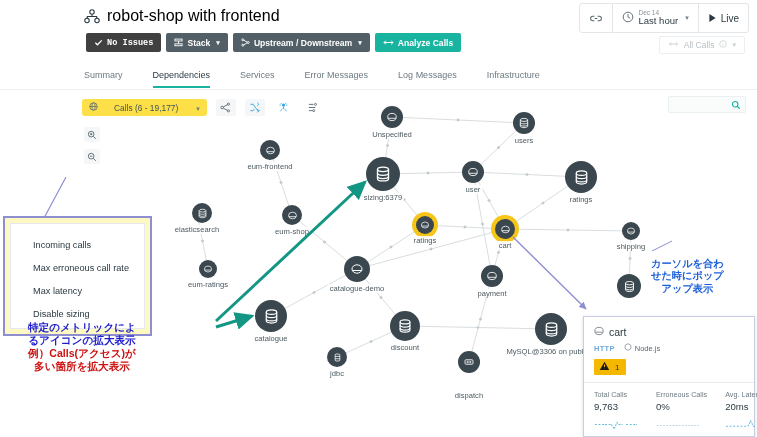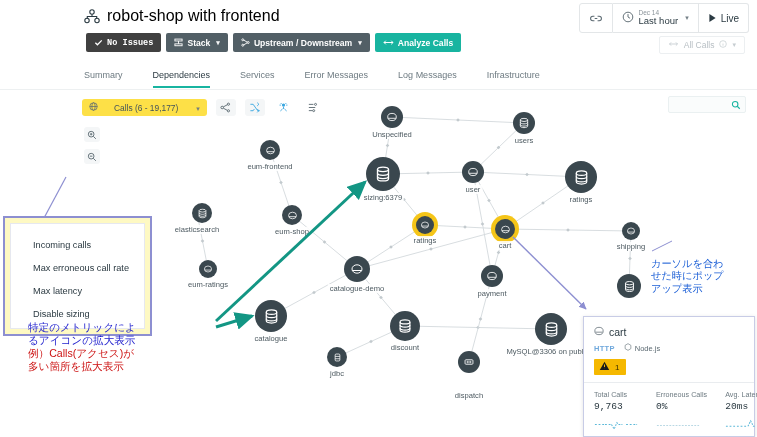--- a/index.html
+++ b/index.html
@@ -71,41 +71,41 @@
   .nlabel { position:absolute; left:50%; transform:translateX(-50%); white-space:nowrap;
             font-size:7.6px; color:#4d5a61; background:rgba(255,255,255,.86); padding:0 2px; }
 
   
   .legend-box { position:absolute; left:3px; top:183px; width:149px; height:120px;
                 border:2px solid #8d8fd1; background:#fef9c3;margin-top:33px; }
   .legend-inner { position:absolute; left:5px; top:5px; right:5px; bottom:5px;
                   border:1px solid #e6e8ef; background:#fff; padding:16px 0 0 22px; }
   .legend-item { font-size:9.2px; color:#2b3a42; margin-bottom:13px; }
 
-  .jp { position:absolute; font-weight:normal; line-height:1.22; }
+  .jp { position:absolute; font-weight:bold; line-height:1.22;text-align:center; }
   .jp-left { left:28px; top:321px; font-size:10.6px; color:#1c1ccc; }
   .jp-left .red { color:#cc1111; }
   .jp-right { left:651px; top:258px; font-size:10.2px; color:#1c5fd6; }
 
   
   .tooltip { position:absolute; left:583px; top:316px; width:172px; height:121px;
              background:#fff; border:1px solid #c8cce6; box-shadow:0 1px 4px rgba(0,0,0,.12); }
   .tt-top { padding:9px 10px 7px 10px; }
   .tt-title { display:flex; align-items:center; gap:5px; font-size:10.5px; color:#2b3a42; }
   .tt-meta { display:flex; align-items:center; gap:9px; margin-top:5px; }
   .tt-http { font-size:7.5px; color:#6fa8dc; font-weight:bold; letter-spacing:.3px; }
   .tt-node { display:flex; align-items:center; gap:3px; font-size:7.5px; color:#5c6a72; }
   .tt-warn { margin-top:6px; display:inline-flex; align-items:center; gap:5px;
              background:#f5b800; padding:2px 7px 2px 5px; border-radius:1px; }
   .tt-warn span { font-size:8px; color:#3a2e00; }
   .tt-sep { height:1px; background:#e9ecef; margin:0; }
   .tt-stats { display:flex; padding:7px 10px 0 10px; gap:18px; }
   .tt-col { flex:1; }
   .tt-k { font-size:7.2px; color:#6d7a81; white-space:nowrap; }
-  .tt-v { font-size:9.6px; color:#2b3a42; margin-top:2px;font-family:Liberation Mono, monospace; }
+  .tt-v { font-size:9.6px; color:#2b3a42; margin-top:2px; }
   .tt-spark { margin-top:4px; }
 </style>
 </head>
 <body>
 
 <div id="root">
 
   <div class="header">
 
     <div class="title-row">

